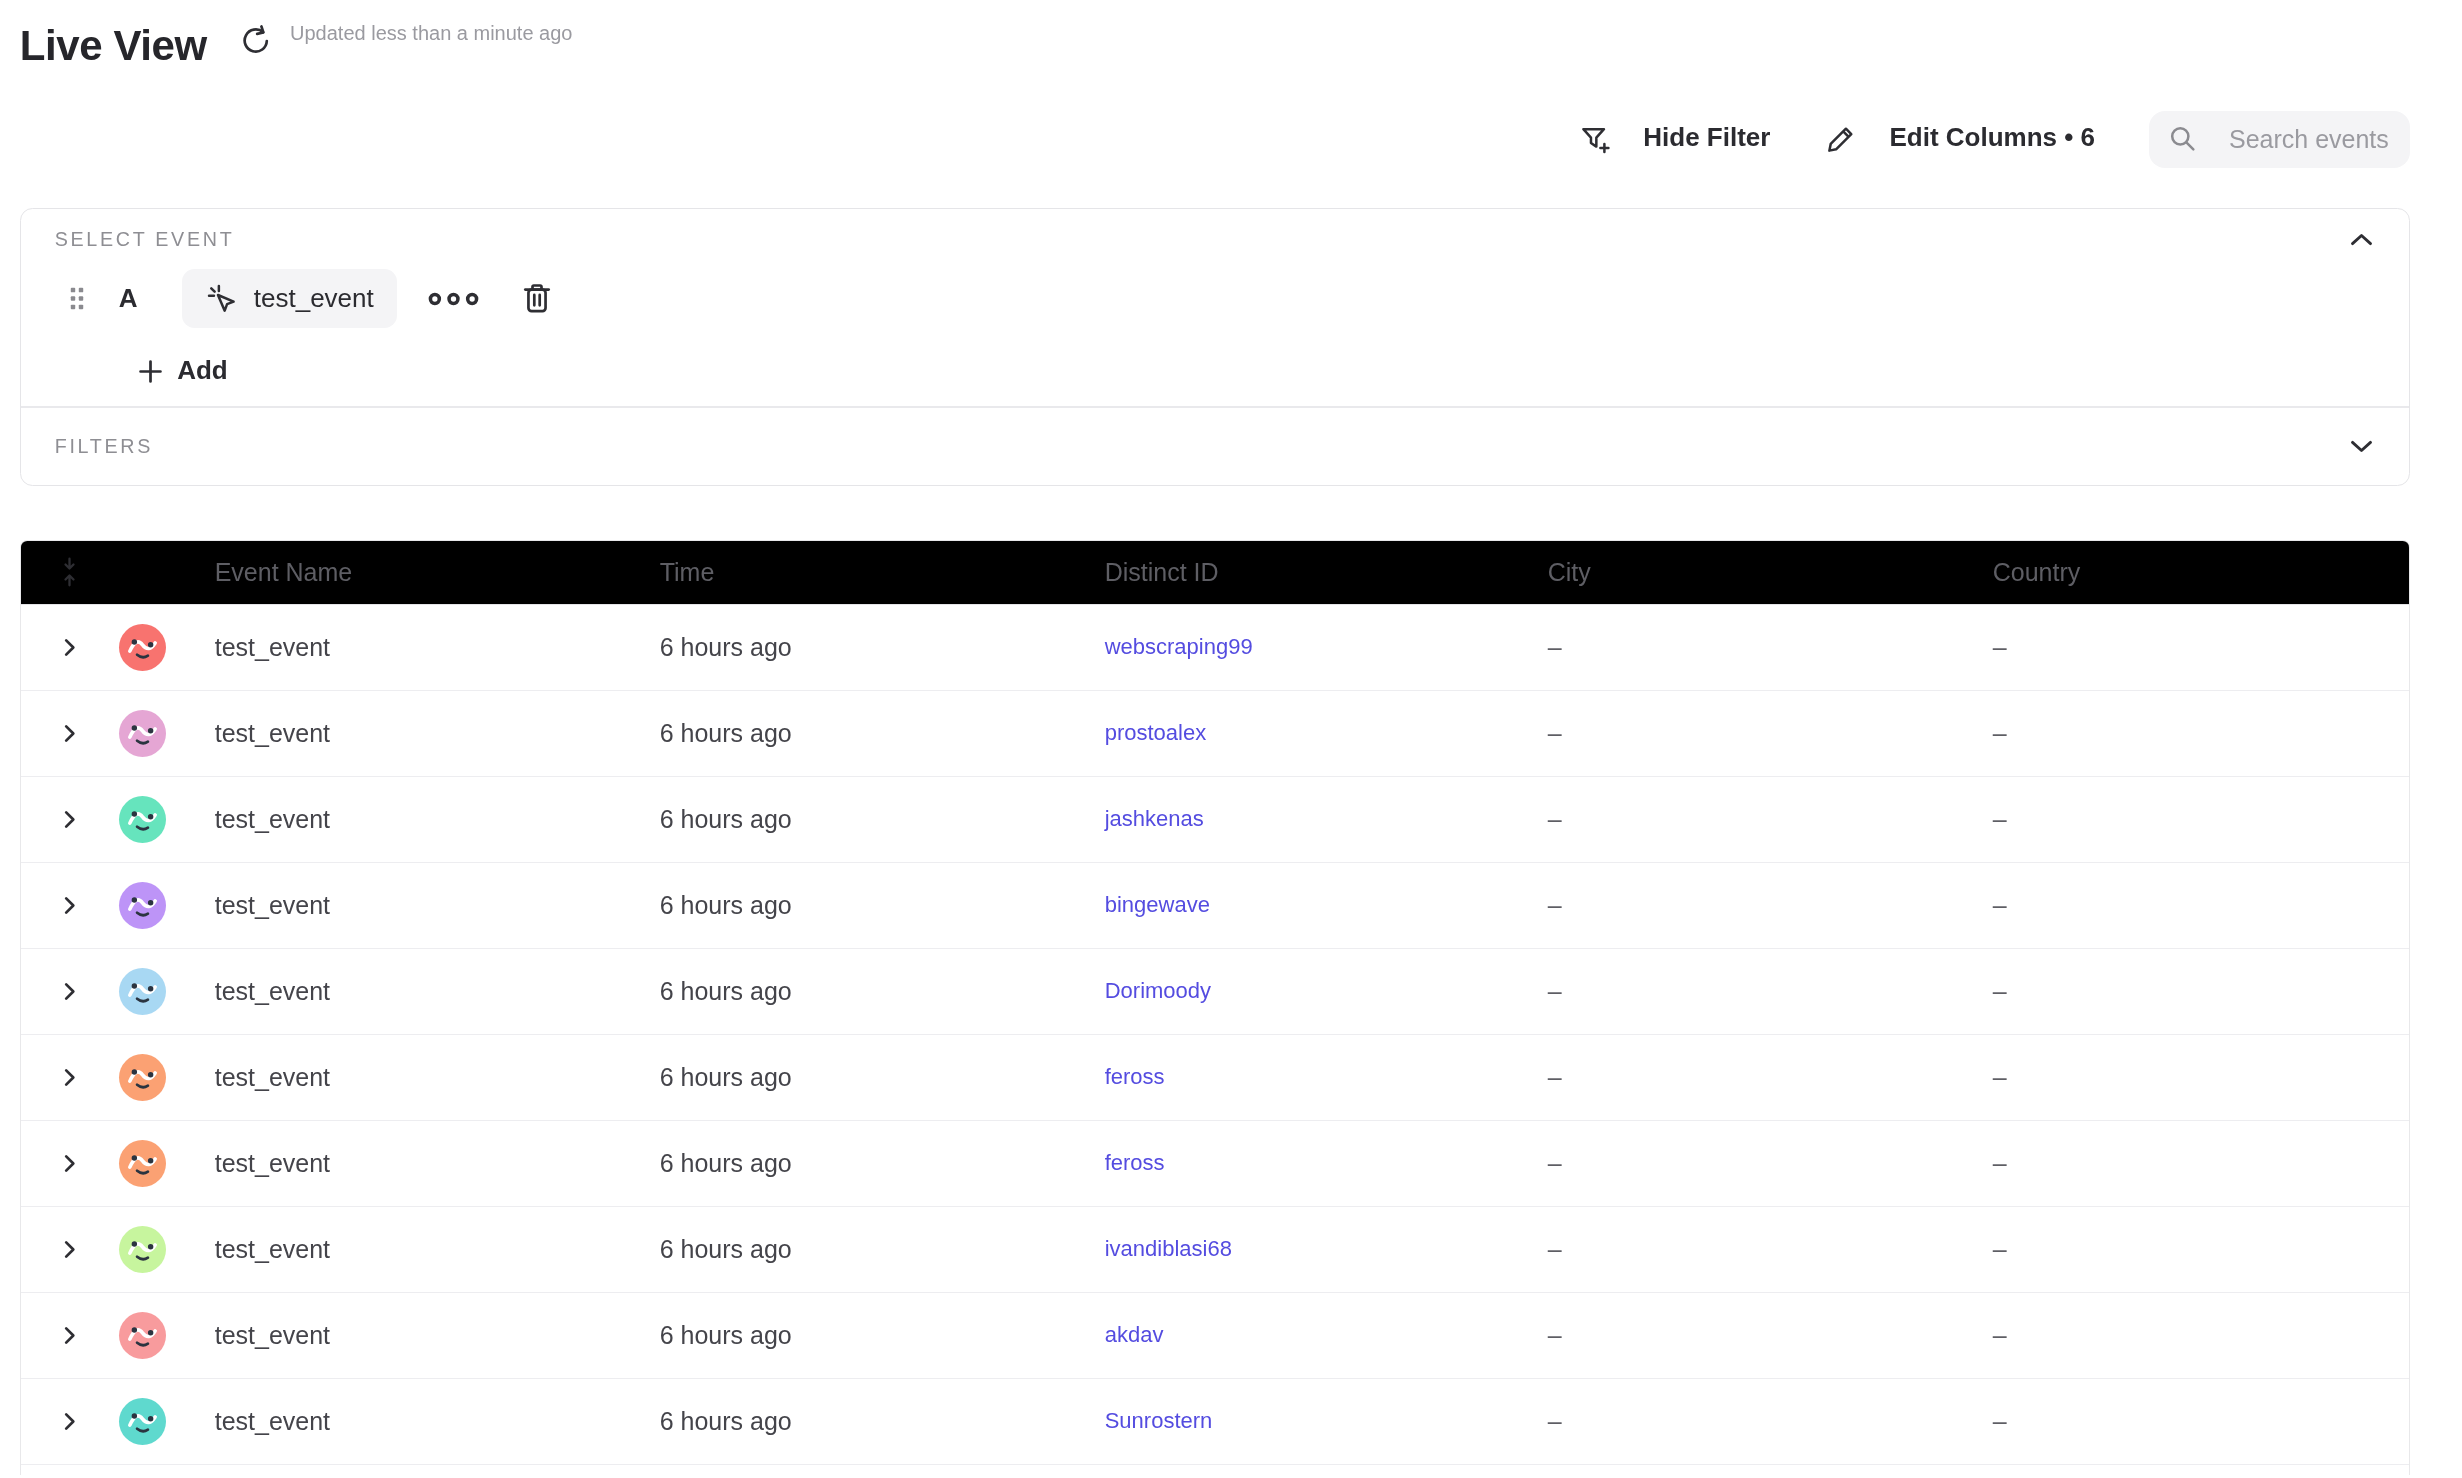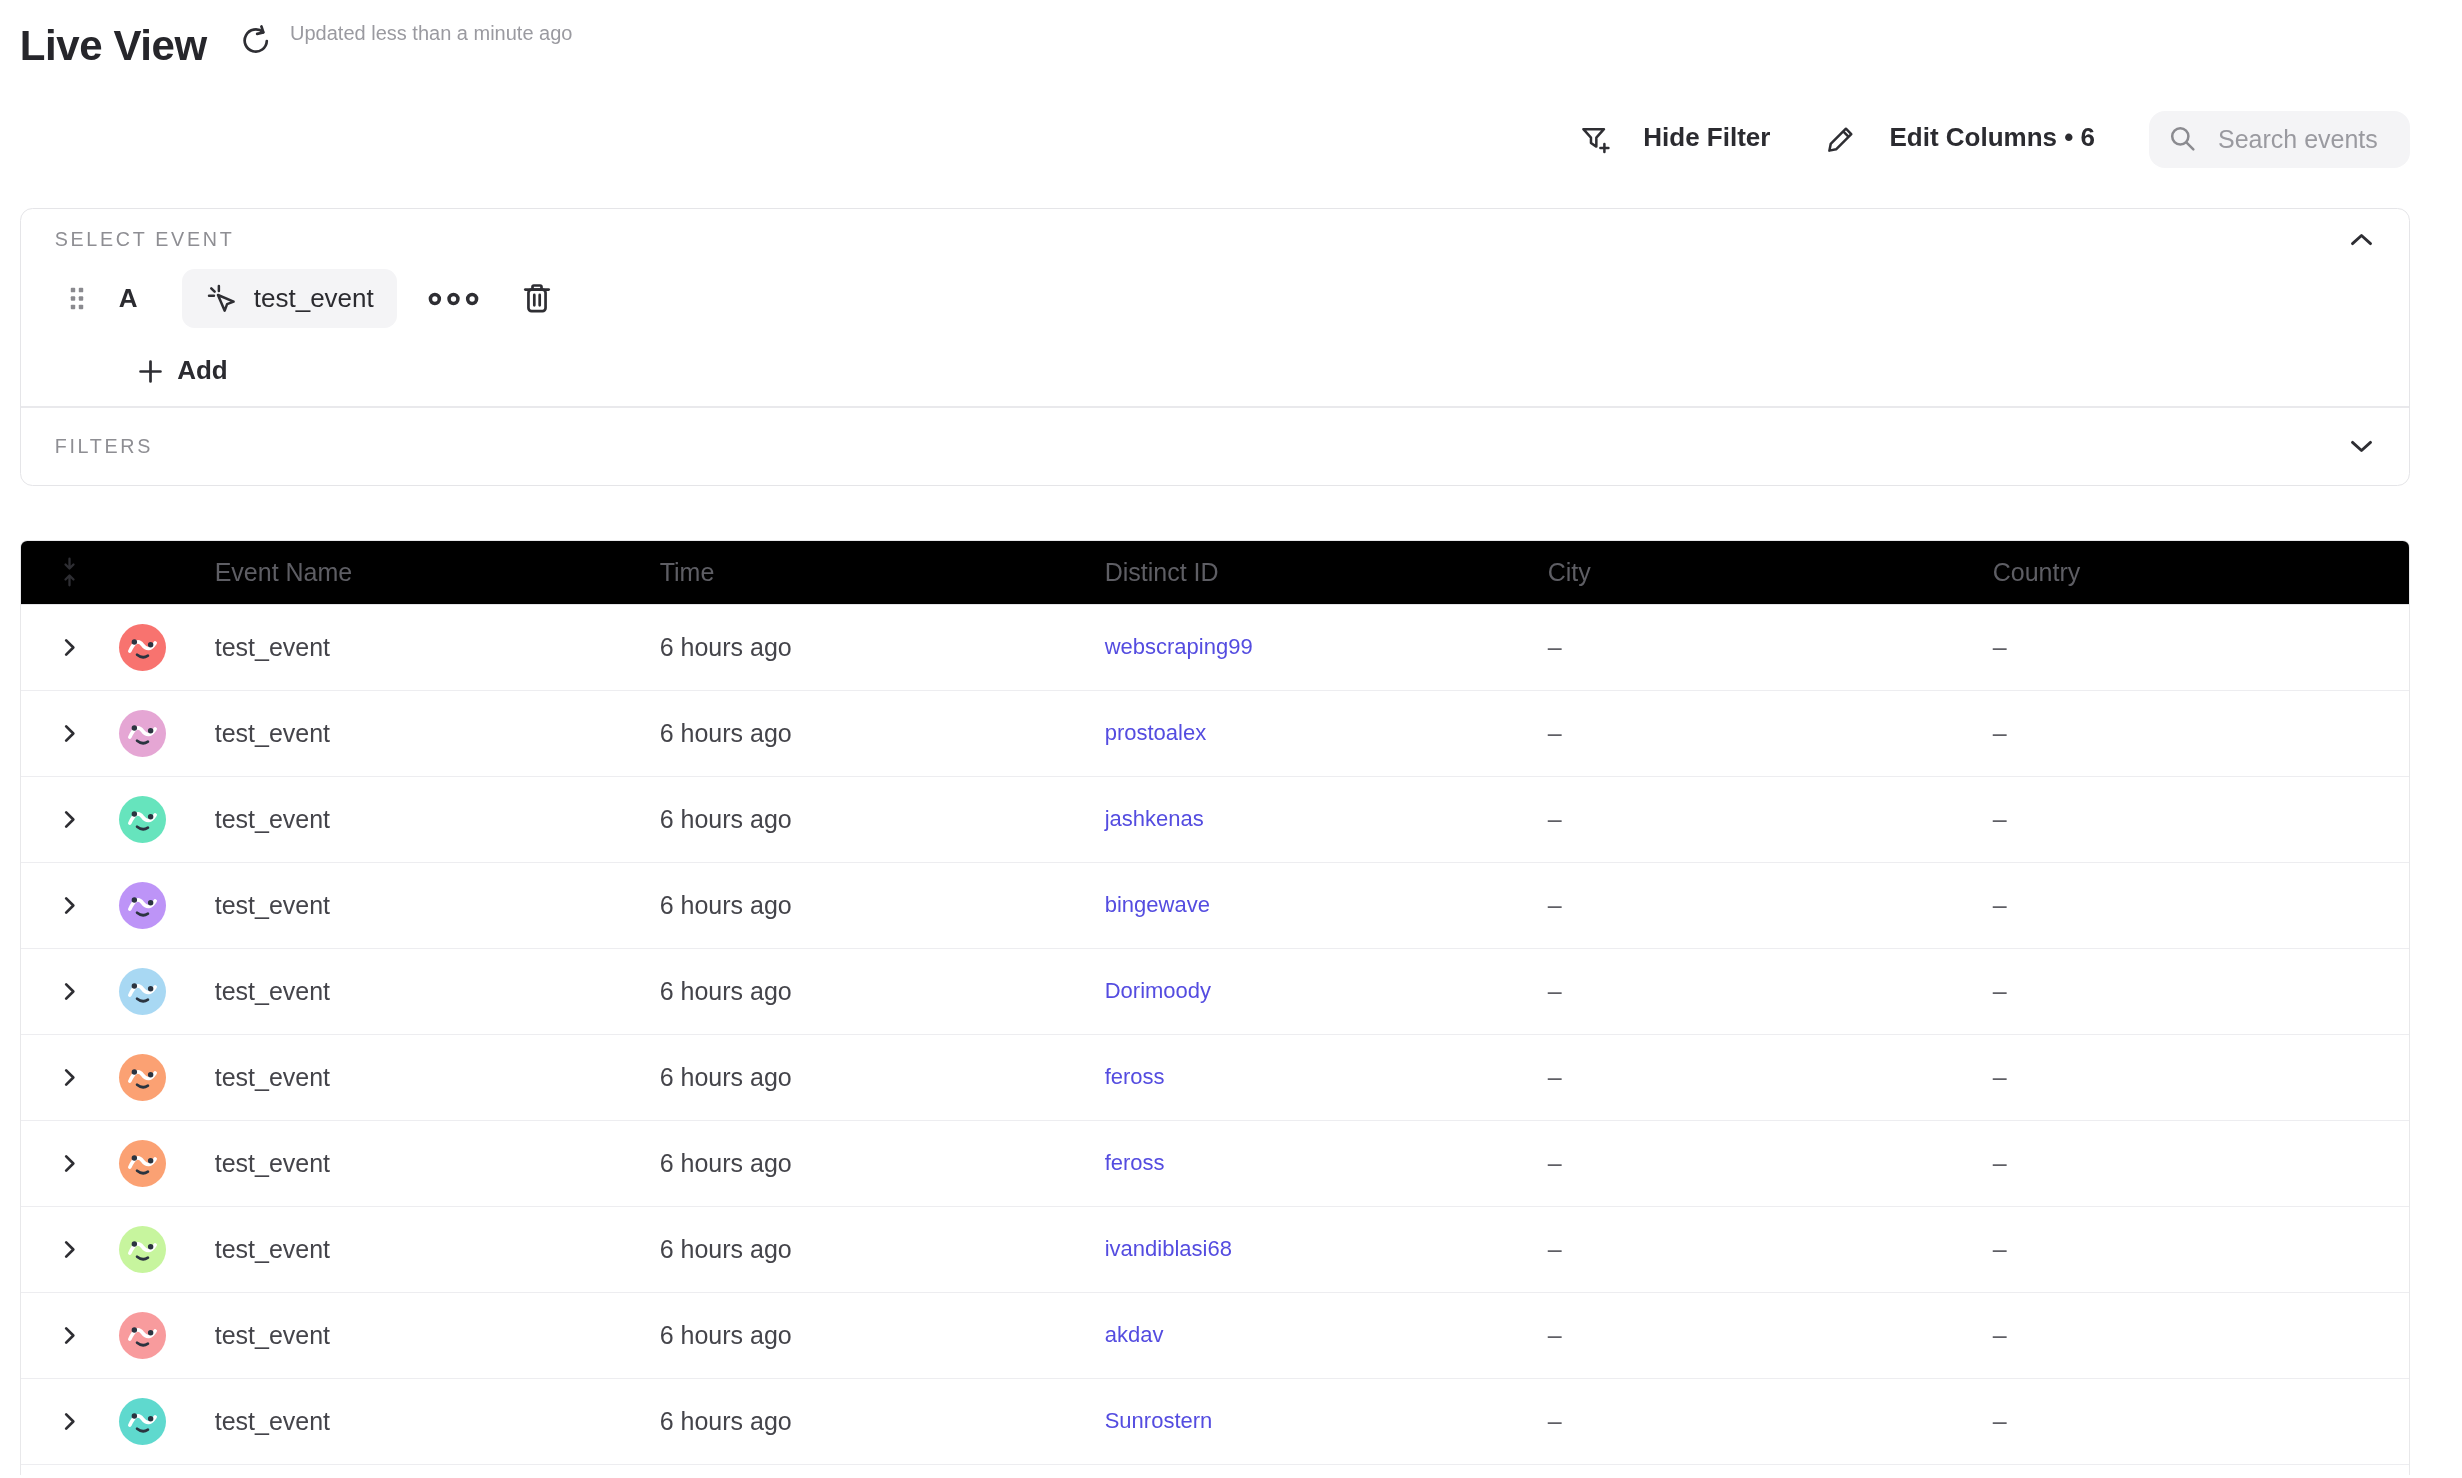--- a/index.html
+++ b/index.html
@@ -14,21 +14,21 @@
     cursor:pointer; display:flex; align-items:center; justify-content:center; }
   .updated-text { margin-left:14.3px; font-size:20px; color:#9a9aa0; }
 
   
   .toolbar { display:flex; align-items:center; justify-content:flex-end; gap:54px;
     margin-top:36px; height:59px; }
   .tool-btn { display:flex; align-items:flex-start; gap:31px; border:none; background:none;
     cursor:pointer; font-size:26px; font-weight:bold; color:#2b2b30;
     font-family:"Liberation Sans", sans-serif; }
   .search-box { width:261px; height:57px; background:#f4f4f6; border-radius:16px;
-    display:flex; align-items:center; padding:0 16px; gap:17px; }
+    display:flex; align-items:center; padding:0 16px; gap:28px; }
   .search-box input { border:none; background:transparent; outline:none; width:179px;
     font-size:25px; color:#3a3a40; font-family:"Liberation Sans", sans-serif; }
   .search-box input::placeholder { color:#9a9aa0; }
 
   
   .query-panel { margin-top:39px; border:1.8px solid #e5e5e8; border-radius:12.5px; }
   .qp-head { display:flex; align-items:center; justify-content:space-between;
     padding:19.7px 34px 0 34px; }
   .qp-label { font-size:19.7px; font-weight:normal; letter-spacing:2.7px; color:#8e8e93; }
   .icon-btn { border:none; background:none; cursor:pointer; display:flex;

